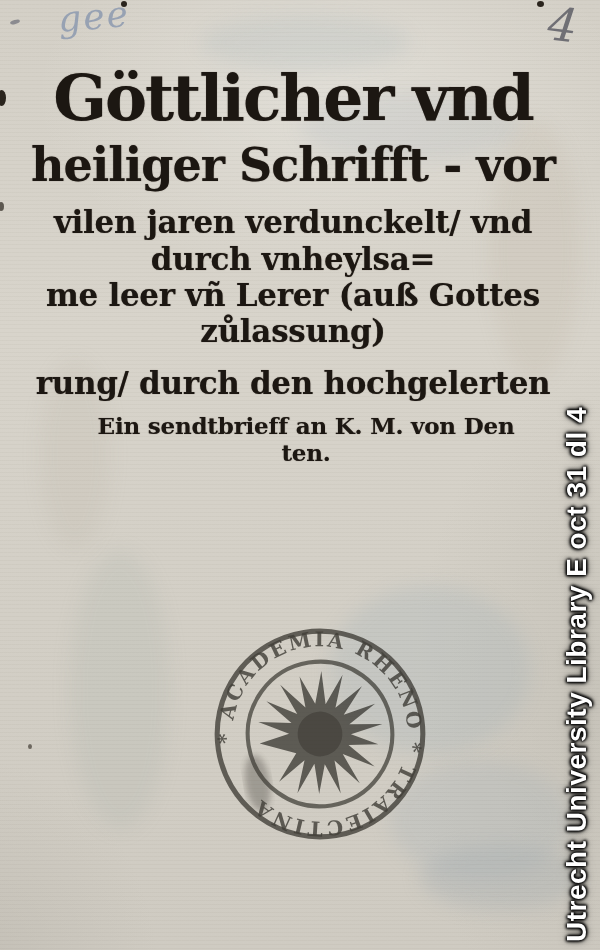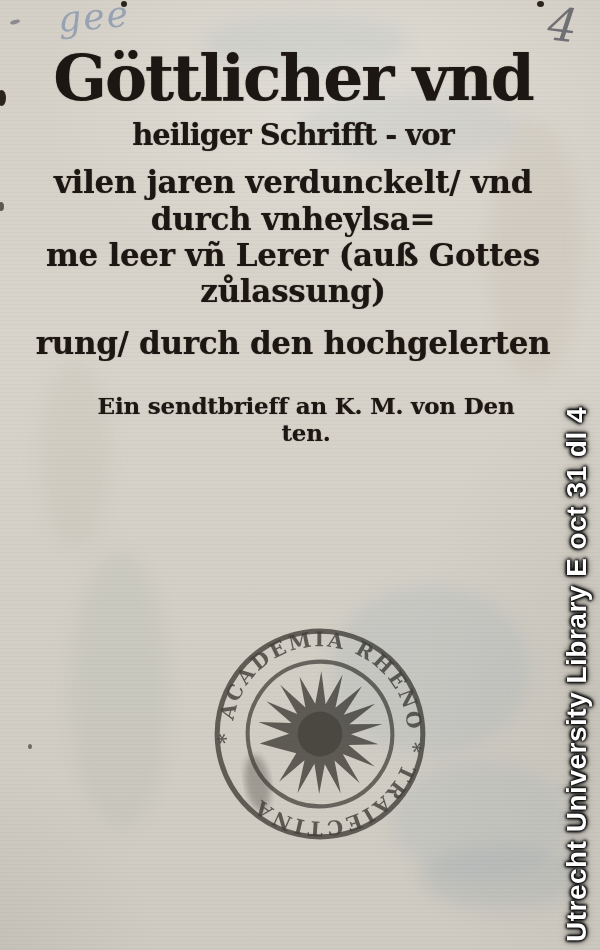--- a/index.html
+++ b/index.html
@@ -23,25 +23,25 @@
       rgba(120,118,108,.045) 0 1px, rgba(255,255,255,0) 1px 4px);
     mix-blend-mode: multiply;
   }
   .blotch { position: absolute; border-radius: 50%; filter: blur(9px); pointer-events: none; }
   .speck  { position: absolute; background: #2a241d; border-radius: 50%; }
 
   .handwriting { position: absolute; font-style: italic; }
   .hw-gee { left: 58px; top: -4px; font-size: 36px; color: #8d9ab0; transform: rotate(-5deg); letter-spacing: 2px; opacity: .85; }
   .hw-four { left: 548px; top: -2px; font-size: 46px; color: #65656c; transform: rotate(7deg); font-weight: 400; opacity: .9; }
 
-  .ink { color: #1c1712; text-shadow: 0 0 1px rgba(40,30,20,.55); }
+  .ink { color: #1c1712; text-shadow: 0 0 1px rgba(40,30,20,.55); margin-top: 20px; }
 
   .title-block { position: absolute; left: 0; right: 14px; top: 46px; text-align: center; }
   .title-line1 { font-size: 63px; font-weight: 700; letter-spacing: -2px; line-height: 1.02; }
-  .title-line2 { font-size: 29px; font-weight: 700; letter-spacing: -1px; margin-top: 8px; }
+  .title-line2 { font-size: 46px; font-weight: 700; letter-spacing: -1px; margin-top: 8px; }
   .title-medium { margin-top: 12px; font-size: 31px; font-weight: 700; line-height: 1.17; letter-spacing: -.3px; }
 
   .sendbrief-block { position: absolute; left: 0; right: 20px; top: 392px; text-align: center;
     font-size: 23px; font-weight: 700; line-height: 1.18; letter-spacing: -.2px; padding-left: 32px; }
 
   .anno-line { position: absolute; left: 0; right: 40px; top: 558px; text-align: center;
     font-size: 26px; font-weight: 700; letter-spacing: 1px; word-spacing: 10px; }
 
   .stamp { position: absolute; left: 208px; top: 622px; width: 224px; height: 224px;
     transform: rotate(-9deg); opacity: .85; }

